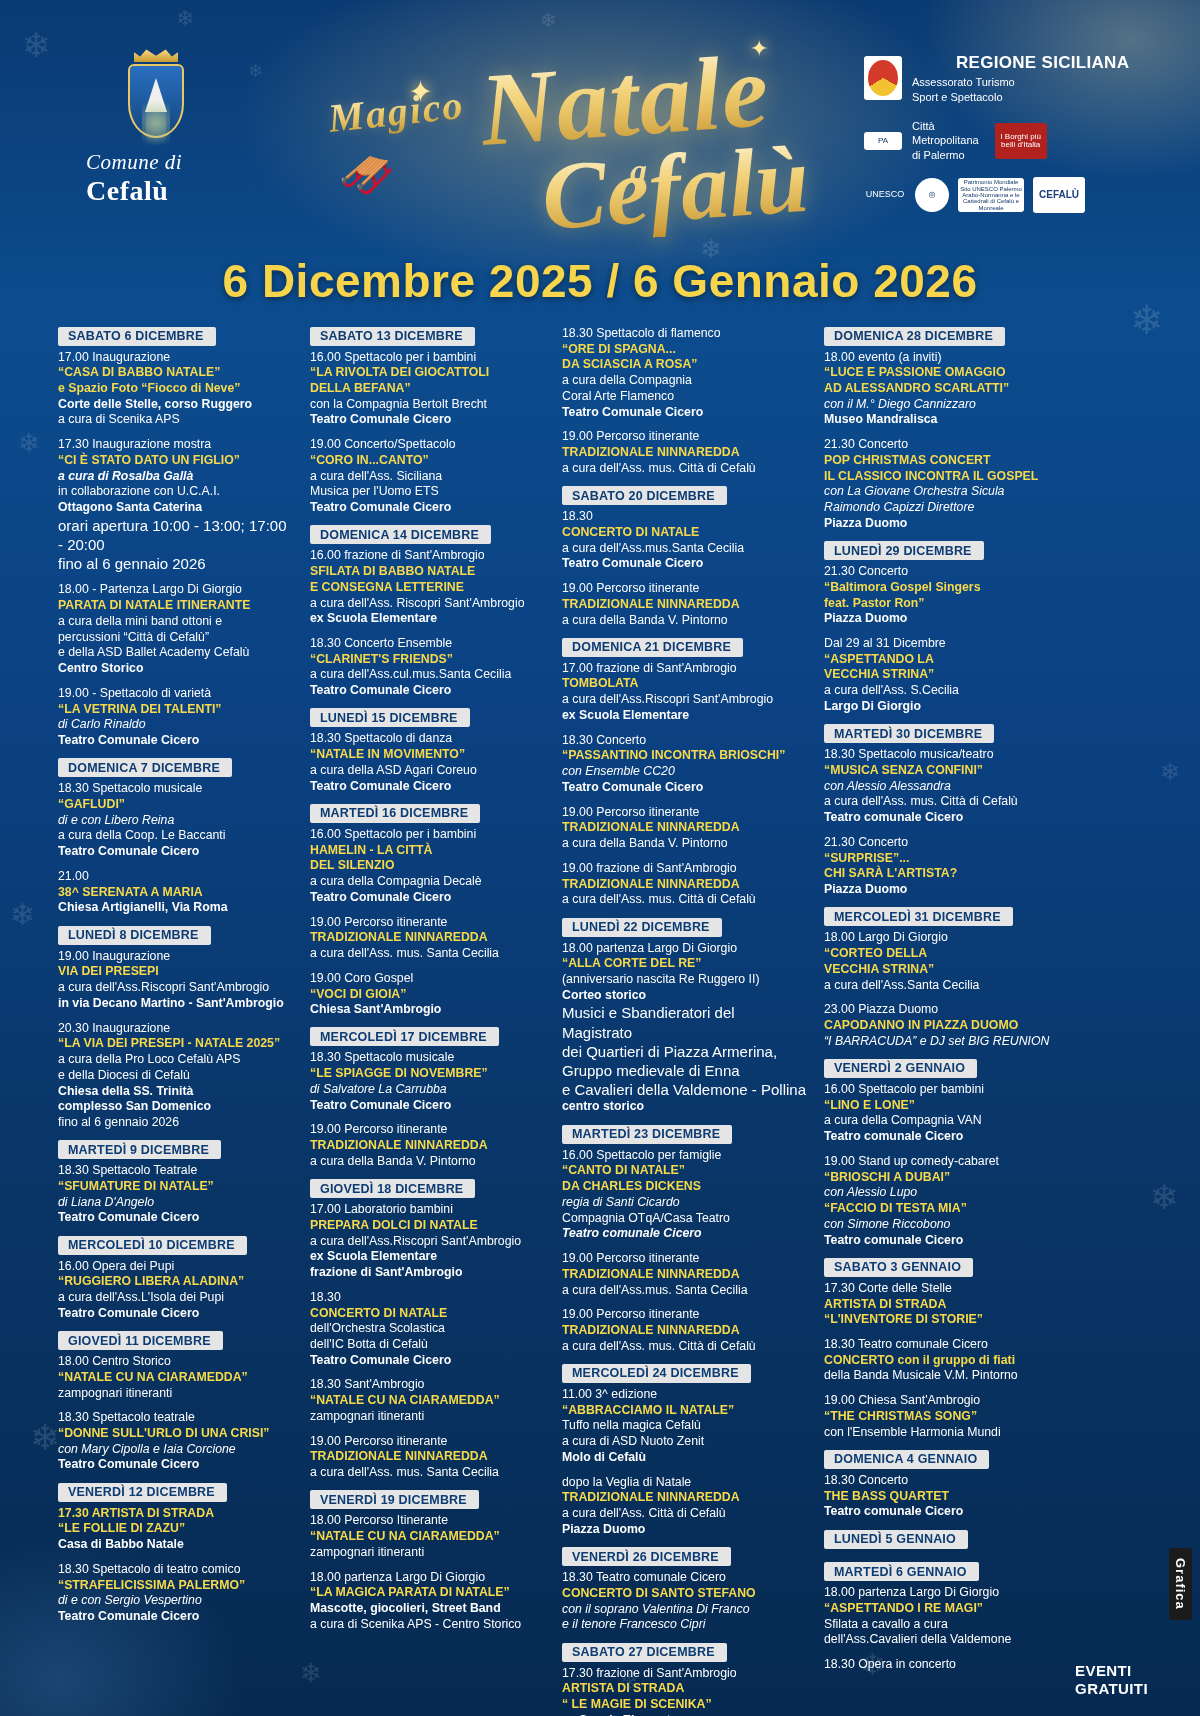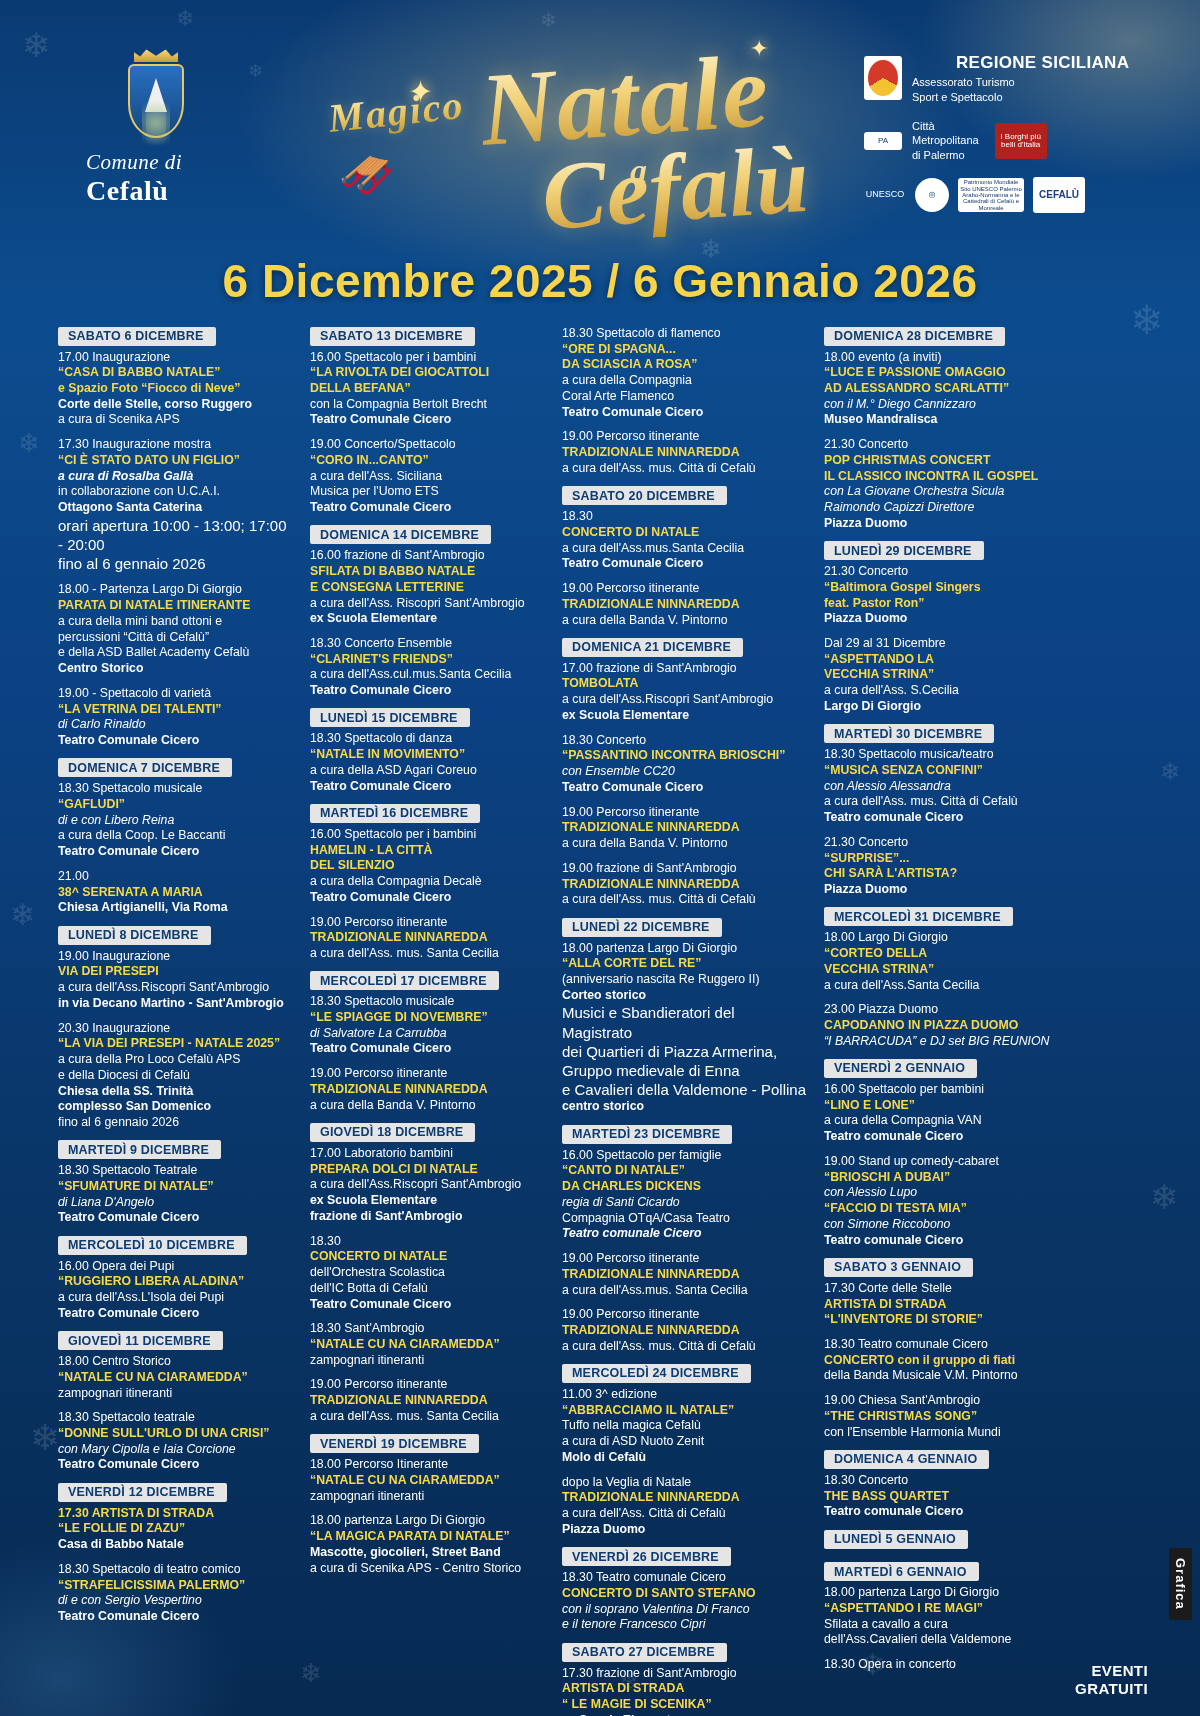--- a/index.html
+++ b/index.html
@@ -125,21 +125,21 @@
   .ev { margin-bottom:9px; }
   .ln { font-size:12.3px; line-height:1.28; color:#ffffff; }
   .ln.b { font-weight:bold; }
   .ln.i { font-style:italic; }
   .ln.bi { font-weight:bold; font-style:italic; }
   .ln.y { color:#f7d94a; font-weight:bold; }
   .ln.sm { font-size:15px; }
 
   .footer-note {
     position:absolute; right:52px; bottom:18px;
-    text-align:right; font-size:15px; font-weight:bold; line-height:1.2;
+    text-align:left; font-size:15px; font-weight:bold; line-height:1.2;
     color:#fff; letter-spacing:.4px;
   }
   .side-credit {
     position:absolute; right:8px; bottom:96px;
     writing-mode:vertical-rl;
     font-size:13px; font-weight:bold; color:#fff;
     background:#1b1b1b; padding:10px 4px; border-radius:3px; letter-spacing:1px;
   }
 </style>
 </head>
@@ -335,20 +335,24 @@
       <div class="block"><div class="daybar">MARTEDÌ 16 DICEMBRE</div><div class="ev">
           <div class="ln">16.00 Spettacolo per i bambini</div>
           <div class="ln y">HAMELIN - LA CITTÀ</div>
           <div class="ln y">DEL SILENZIO</div>
           <div class="ln">a cura della Compagnia Decalè</div>
           <div class="ln b">Teatro Comunale Cicero</div>
         </div><div class="ev">
           <div class="ln">19.00 Percorso itinerante</div>
           <div class="ln y">TRADIZIONALE NINNAREDDA</div>
           <div class="ln">a cura dell'Ass. mus. Santa Cecilia</div>
+        </div><div class="ev">
+          <div class="ln">19.00 Coro Gospel</div>
+          <div class="ln y">“VOCI DI GIOIA”</div>
+          <div class="ln b">Chiesa Sant'Ambrogio</div>
         </div></div>
       <div class="block"><div class="daybar">MERCOLEDÌ 17 DICEMBRE</div><div class="ev">
           <div class="ln">18.30 Spettacolo musicale</div>
           <div class="ln y">“LE SPIAGGE DI NOVEMBRE”</div>
           <div class="ln i">di Salvatore La Carrubba</div>
           <div class="ln b">Teatro Comunale Cicero</div>
         </div><div class="ev">
           <div class="ln">19.00 Percorso itinerante</div>
           <div class="ln y">TRADIZIONALE NINNAREDDA</div>
           <div class="ln">a cura della Banda V. Pintorno</div>

